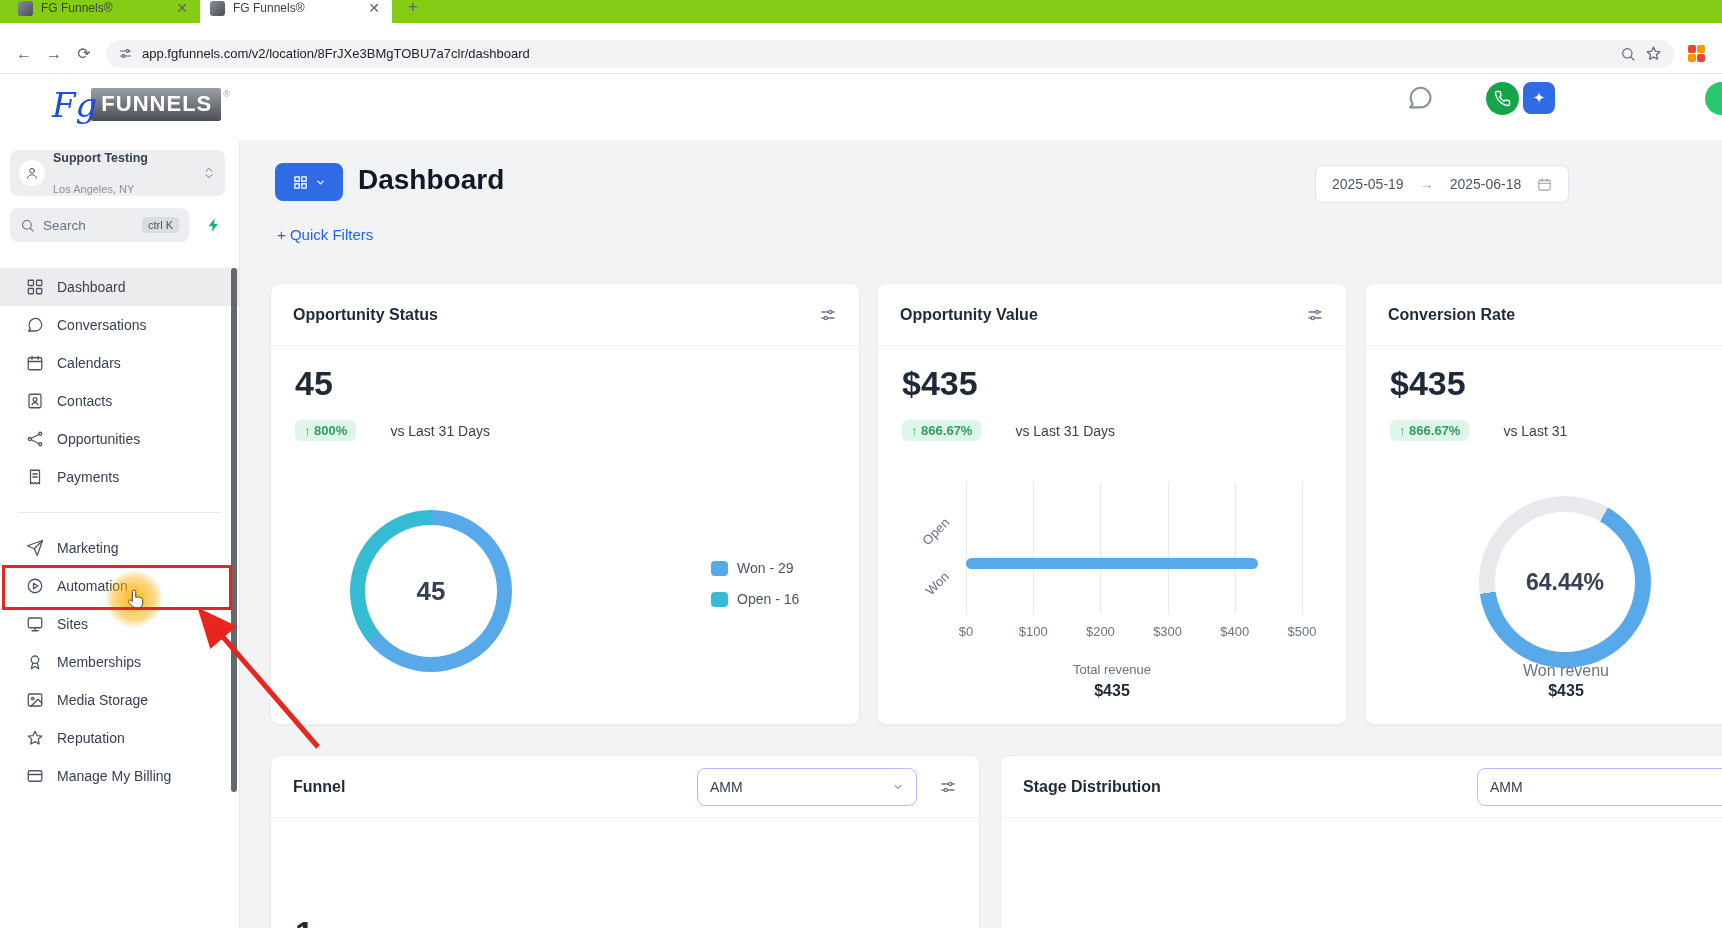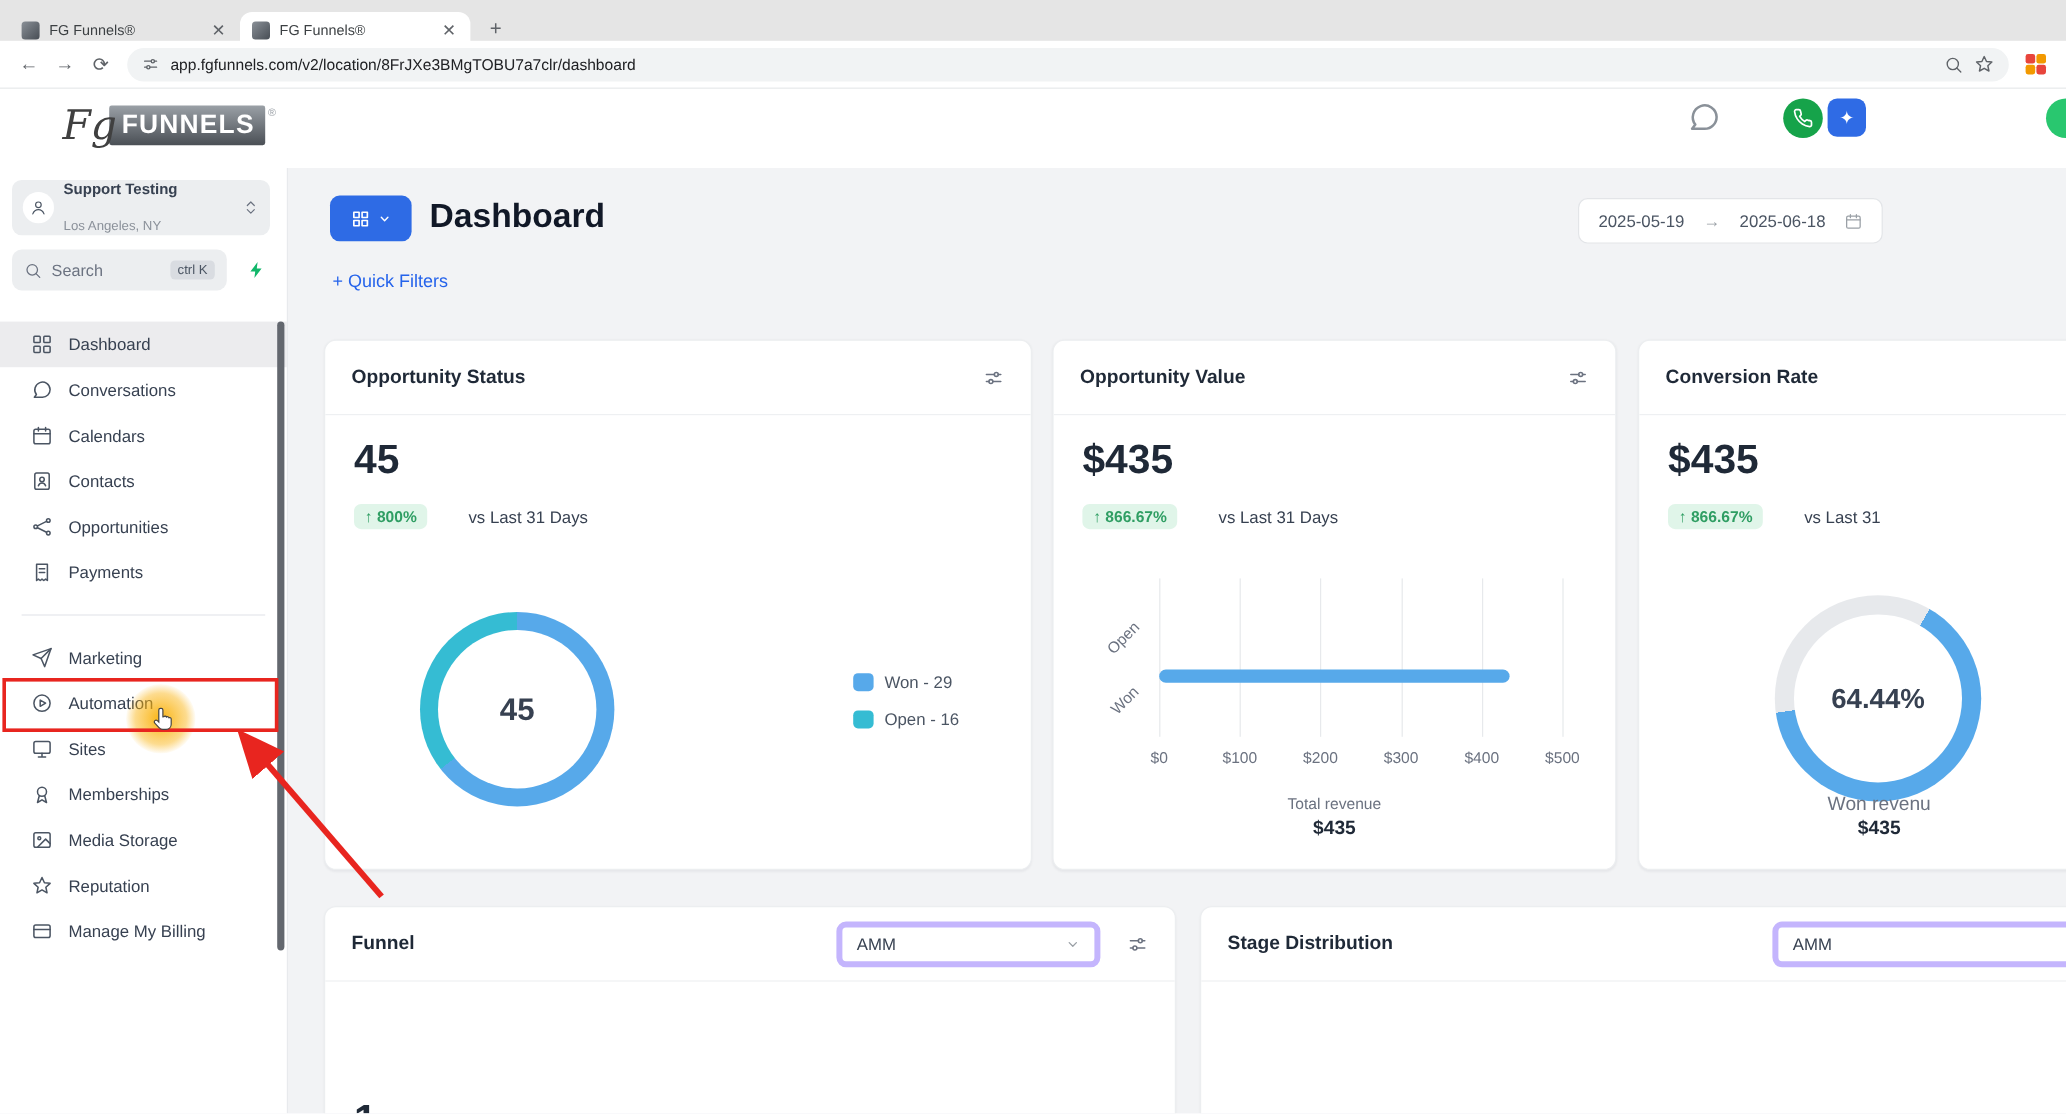--- a/index.html
+++ b/index.html
@@ -2,38 +2,38 @@
 <html><head>
 <meta charset="utf-8">
 <style>
   * { box-sizing: border-box; margin: 0; padding: 0; }
   body { margin: 0; font-family: "Liberation Sans", sans-serif; background: #fff; }
   .stage { position: relative; width: 1722px; height: 928px; overflow: hidden; background: #fff; }
   svg { display: block; }
   .icn { stroke: #4b5563; fill: none; stroke-width: 1.7; stroke-linecap: round; stroke-linejoin: round; }
 
   
-  .tabstrip { position: absolute; top: 0; left: 0; right: 0; height: 40px; background: #e5e5e5; display: flex; align-items: flex-end; padding-left: 8px; }
+  .tabstrip { position: absolute; top: 0; left: 0; right: 0; height: 23px; background: #84cc16; display: flex; align-items: flex-end; padding-left: 8px; }
   .tab { height: 30px; width: 192px; display: flex; align-items: center; gap: 8px; padding: 0 10px; font-size: 12px; color: #3c4043; border-radius: 10px 10px 0 0; }
   .tab.active { background: #fff; }
   .fav { width: 15px; height: 15px; border-radius: 3px; background: linear-gradient(135deg,#8a9097,#474d54); flex: 0 0 auto; }
   .tab-title { white-space: nowrap; overflow: hidden; text-overflow: ellipsis; flex: 1; }
   .tab-close { color: #5f6368; font-size: 14px; line-height: 1; padding: 2px; }
   .newtab { width: 26px; height: 26px; display: flex; align-items: center; justify-content: center; color: #5f6368; font-size: 17px; margin: 0 0 3px 8px; }
   .navbar { position: absolute; top: 34px; left: 0; right: 0; height: 40px; background: #fff; border-bottom: 1px solid #e3e5e8; display: flex; align-items: center; gap: 2px; padding: 0 10px; }
   .nav-btn { width: 28px; height: 28px; display: flex; align-items: center; justify-content: center; color: #5f6368; font-size: 16px; border-radius: 50%; }
   .urlpill { flex: 1; height: 28px; background: #f1f3f4; border-radius: 14px; display: flex; align-items: center; gap: 9px; padding: 0 12px; margin: 0 6px; }
   .url-text { font-size: 13px; color: #202124; flex: 1; }
   .ext-icon { width: 18px; height: 18px; display: grid; grid-template-columns: 8px 8px; grid-template-rows: 8px 8px; gap: 1px; margin: 0 6px; }
   .ext-icon i { border-radius: 2px; }
 
   
   .appheader { position: absolute; top: 74px; left: 0; right: 0; height: 66px; background: #fff; }
   .logo { position: absolute; left: 52px; top: 14px; display: flex; align-items: flex-end; }
-  .logo-script { font-family: "DejaVu Serif", serif; font-style: italic; font-size: 34px; color: #404040; line-height: .9; margin-right: -6px; z-index: 2; }
+  .logo-script { font-family: "DejaVu Serif", serif; font-style: italic; font-size: 34px; color: #1d4ed8; line-height: .9; margin-right: -6px; z-index: 2; }
   .logo-box { background: linear-gradient(180deg,#9aa0a6,#4a4f55); color: #fff; font-weight: 800; font-size: 22px; letter-spacing: 1px; padding: 3px 9px 4px 10px; border-radius: 2px; }
   .logo-r { font-size: 9px; color: #9aa0a6; margin: 0 0 22px 2px; }
   .hdr-chat { position: absolute; left: 1406px; top: 84px; width: 30px; height: 30px; color: #8a9199; }
   .hdr-phone { position: absolute; left: 1486px; top: 82px; width: 33px; height: 33px; border-radius: 50%; background: #16a34a; display: flex; align-items: center; justify-content: center; }
   .hdr-spark { position: absolute; left: 1523px; top: 82px; width: 32px; height: 32px; border-radius: 8px; background: #2f6be5; color: #fff; display: flex; align-items: center; justify-content: center; font-size: 15px; }
   .hdr-cut { position: absolute; left: 1560px; top: 82px; width: 33px; height: 33px; border-radius: 50%; background: #29c76f; }
 
   
   .sidebar { position: absolute; top: 140px; left: 0; width: 240px; bottom: 0; background: #fff; border-right: 1px solid #e8eaed; }
   .account { position: absolute; top: 10px; left: 10px; right: 14px; height: 46px; background: #eceef0; border-radius: 8px; display: flex; align-items: center; gap: 8px; padding: 0 9px; }
@@ -94,21 +94,21 @@
 
   #card-conversion { left: 1125px; top: 143px; width: 520px; height: 442px; }
   .gauge { position: absolute; left: 113px; top: 212px; width: 172px; height: 172px; border-radius: 50%; }
   .gauge-hole { position: absolute; inset: 16px; background: #fff; border-radius: 50%; display: flex; align-items: center; justify-content: center; font-size: 23px; font-weight: 600; color: #374151; }
   .cr-foot-label { position: absolute; left: 110px; top: 378px; width: 180px; text-align: center; font-size: 16px; color: #6b7280; white-space: nowrap; overflow: hidden; }
   .cr-foot-value { position: absolute; left: 110px; top: 398px; width: 180px; text-align: center; font-size: 16px; font-weight: 700; color: #1f2937; }
 
   #card-funnel { left: 30px; top: 615px; width: 710px; height: 240px; }
   #card-stage { left: 760px; top: 615px; width: 780px; height: 240px; }
   .hdr-right { display: flex; align-items: center; gap: 22px; margin-left: auto; }
-  .select { height: 38px; width: 220px; background: #fff; border: 5px solid #c4b5fd; border-radius: 8px; display: flex; align-items: center; justify-content: space-between; padding: 0 12px; font-size: 14px; color: #374151; }
+  .select { height: 38px; width: 220px; background: #fff; border: 1px solid #c4b5fd; border-radius: 8px; display: flex; align-items: center; justify-content: space-between; padding: 0 12px; font-size: 14px; color: #374151; }
   .select-wide { width: 280px; }
   .funnel-partial { position: absolute; left: 24px; top: 158px; font-size: 34px; font-weight: 700; color: #1f2937; }
 </style>
 </head>
 <body>
 
 <div class="stage">
 
   <div class="tabstrip">
     <div class="tab">

